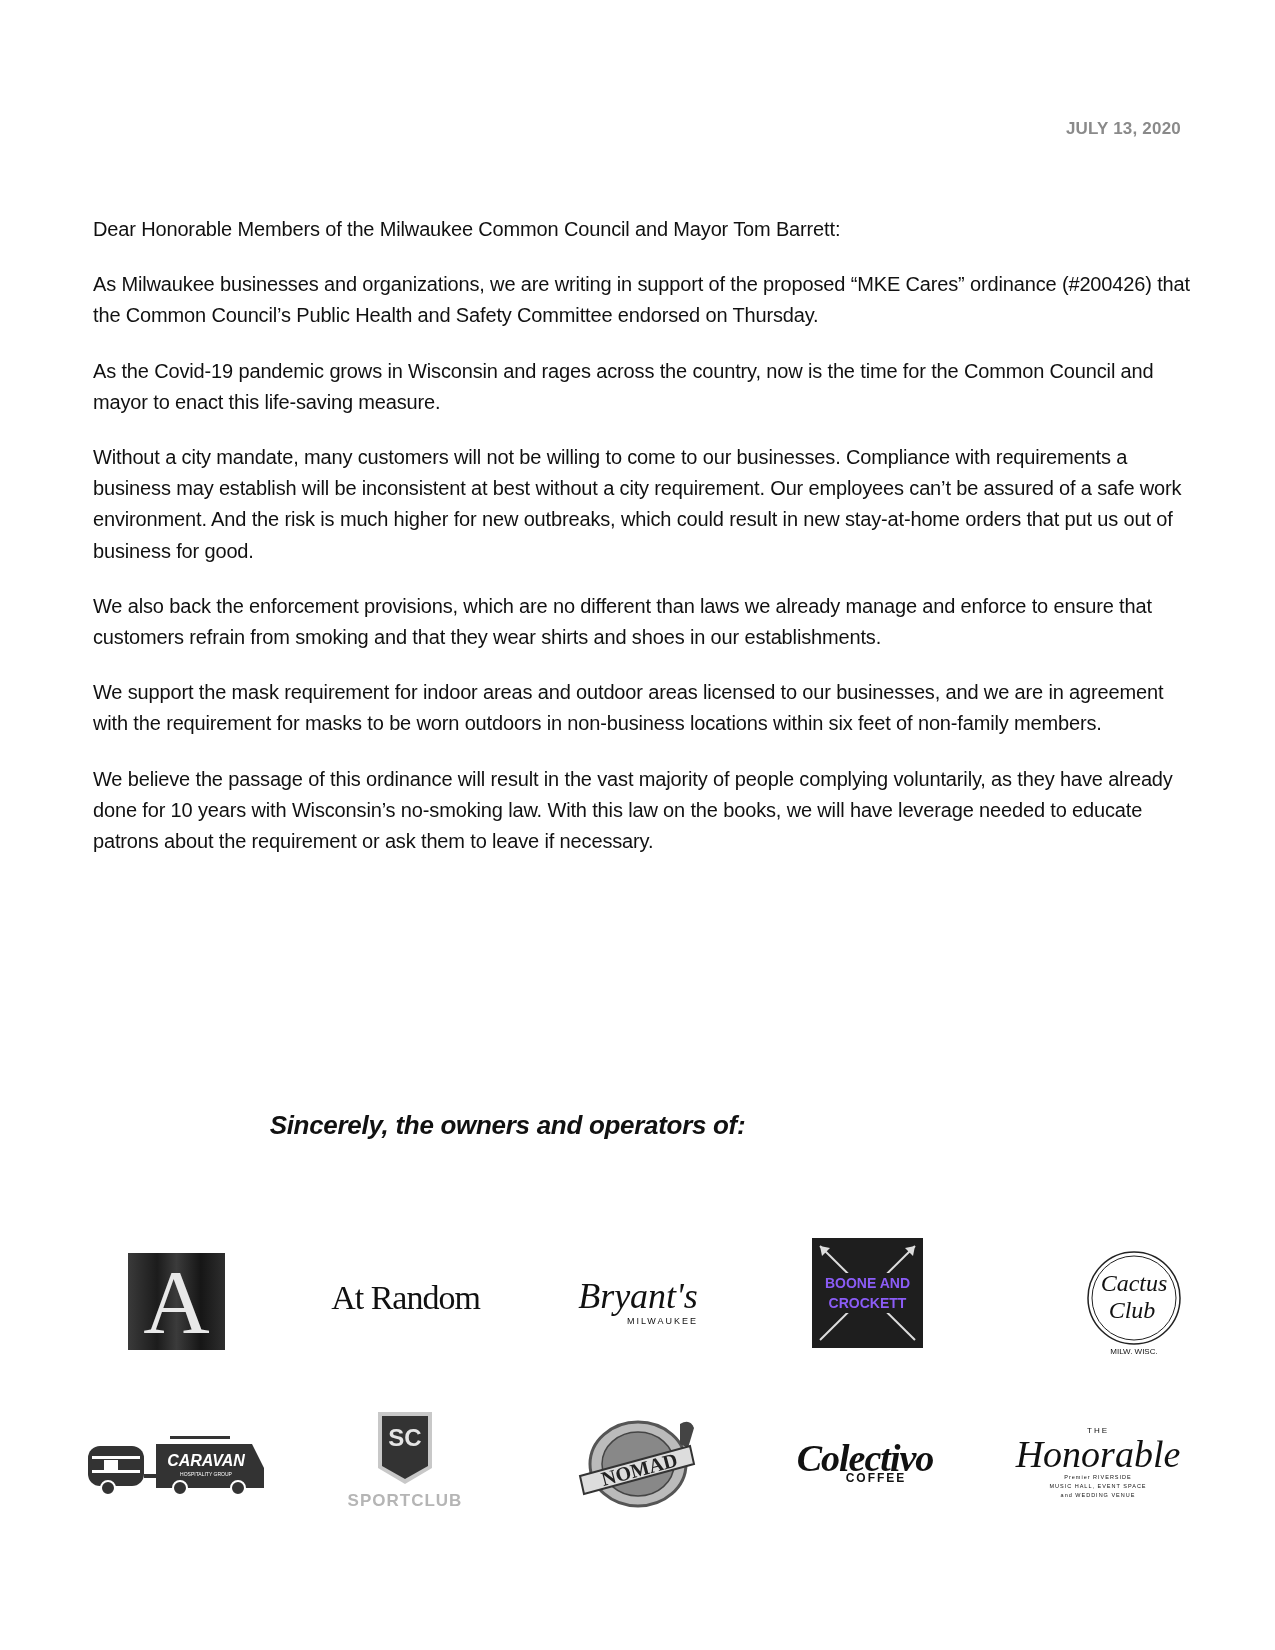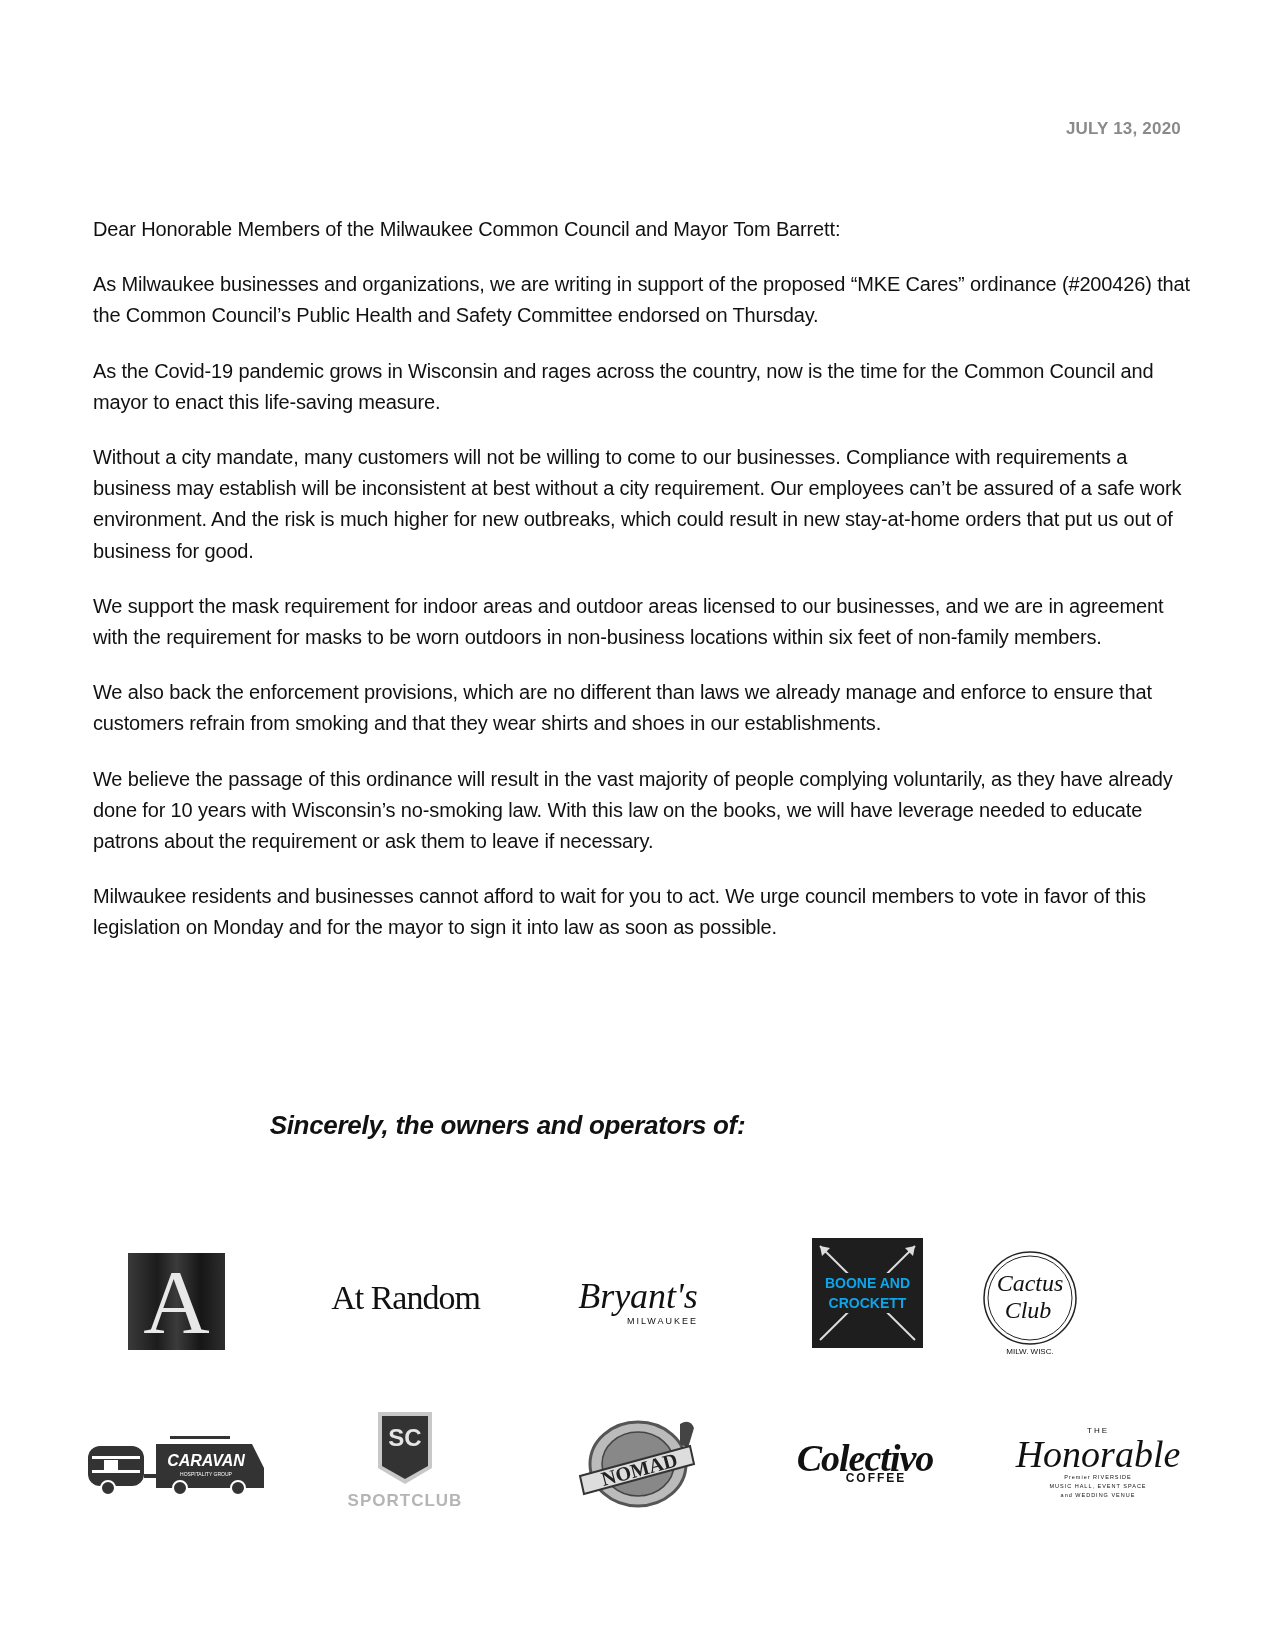--- a/index.html
+++ b/index.html
@@ -14,25 +14,25 @@
           font-size:26px; font-weight:bold; font-style:italic; letter-spacing:-0.3px; }
   .logo { position:absolute; display:flex; align-items:center; justify-content:center; }
   .lg-a { left:128px; top:1253px; width:97px; height:97px;
           background:linear-gradient(90deg,#3a3a3a,#1c1c1c 30%,#3b3b3b 50%,#161616 75%,#2e2e2e);
           color:#e8e8e8; font-family:"Liberation Serif", serif; font-size:92px; line-height:1; }
   .lg-random { left:318px; top:1268px; width:175px; height:60px;
           font-family:"Liberation Serif", serif; font-size:34px; letter-spacing:-1px; }
   .lg-bryant { left:578px; top:1262px; width:120px; height:80px; flex-direction:column; }
   .lg-bryant .n { font-family:"Liberation Serif", serif; font-style:italic; font-size:36px; line-height:1; }
   .lg-bryant .s { font-size:9px; letter-spacing:2px; margin-top:2px; align-self:flex-end; }
-  .lg-boone { left:812px; top:1238px; width:111px; height:110px; background:#1e1e1e; color:#0ea5e9;
+  .lg-boone { left:812px; top:1238px; width:111px; height:110px; background:#1e1e1e; color:#8b5cf6;
           flex-direction:column; font-weight:bold; font-size:14px; line-height:16px; text-align:right; }
   .lg-boone svg { position:absolute; left:0; top:0; }
   .lg-boone span { position:relative; background:#1e1e1e; padding:2px 0; }
-  .lg-cactus { left:980px; top:1246px; width:100px; height:112px; }
+  .lg-cactus { left:1084px; top:1246px; width:100px; height:112px; }
   .lg-caravan { left:86px; top:1430px; width:182px; height:70px; }
   .lg-sport { left:340px; top:1410px; width:130px; height:100px; flex-direction:column;justify-content:flex-end; }
   .lg-nomad { left:572px; top:1414px; width:134px; height:96px; }
   .lg-colectivo { left:792px; top:1432px; width:146px; height:60px; flex-direction:column; }
   .lg-colectivo .n { font-family:"Liberation Serif", serif; font-style:italic; font-weight:bold; font-size:38px; line-height:1; letter-spacing:-1px; }
   .lg-colectivo .s { font-weight:bold; font-size:12px; letter-spacing:2px; margin-top:-6px; margin-left:22px; }
   .lg-cooper { left:1018px; top:1420px; width:160px; height:86px; flex-direction:column; }
   .lg-cooper .t { font-size:8px; letter-spacing:2px; }
   .lg-cooper .n { font-family:"Liberation Serif", serif; font-style:italic; font-size:38px; line-height:1; }
   .lg-cooper .s { font-size:5.5px; letter-spacing:1px; line-height:9px; text-align:center; }
@@ -40,24 +40,23 @@
 </head>
 <body>
 
 <div class="date">JULY 13, 2020</div>
 
 <div class="body">
   <p>Dear Honorable Members of the Milwaukee Common Council and Mayor Tom Barrett:</p>
   <p>As Milwaukee businesses and organizations, we are writing in support of the proposed “MKE Cares” ordinance (#200426) that the Common Council’s Public Health and Safety Committee endorsed on Thursday.</p>
   <p>As the Covid-19 pandemic grows in Wisconsin and rages across the country, now is the time for the Common Council and mayor to enact this life-saving measure.</p>
   <p>Without a city mandate, many customers will not be willing to come to our businesses. Compliance with requirements a business may establish will be inconsistent at best without a city requirement. Our employees can’t be assured of a safe work environment. And the risk is much higher for new outbreaks, which could result in new stay-at-home orders that put us out of business for good.</p>
+  <p>We also back the enforcement provisions, which are no different than laws we already manage and enforce to ensure that customers refrain from smoking and that they wear shirts and shoes in our establishments.</p>
   <p>We support the mask requirement for indoor areas and outdoor areas licensed to our businesses, and we are in agreement with the requirement for masks to be worn outdoors in non-business locations within six feet of non-family members.</p>
-  <p>We also back the enforcement provisions, which are no different than laws we already manage and enforce to ensure that customers refrain from smoking and that they wear shirts and shoes in our establishments.</p>
   <p>We believe the passage of this ordinance will result in the vast majority of people complying voluntarily, as they have already done for 10 years with Wisconsin’s no-smoking law. With this law on the books, we will have leverage needed to educate patrons about the requirement or ask them to leave if necessary.</p>
-  <p>Milwaukee residents and businesses cannot afford to wait for you to act. We urge council members to vote in favor of this legislation on Monday and for the mayor to sign it into law as soon as possible.</p>
 </div>
 
 <div class="sign">Sincerely, the owners and operators of:</div>
 
 <div class="logo lg-a">
     <span>A</span>
   </div>
 
 <div class="logo lg-random">
     <span>At Random</span>

